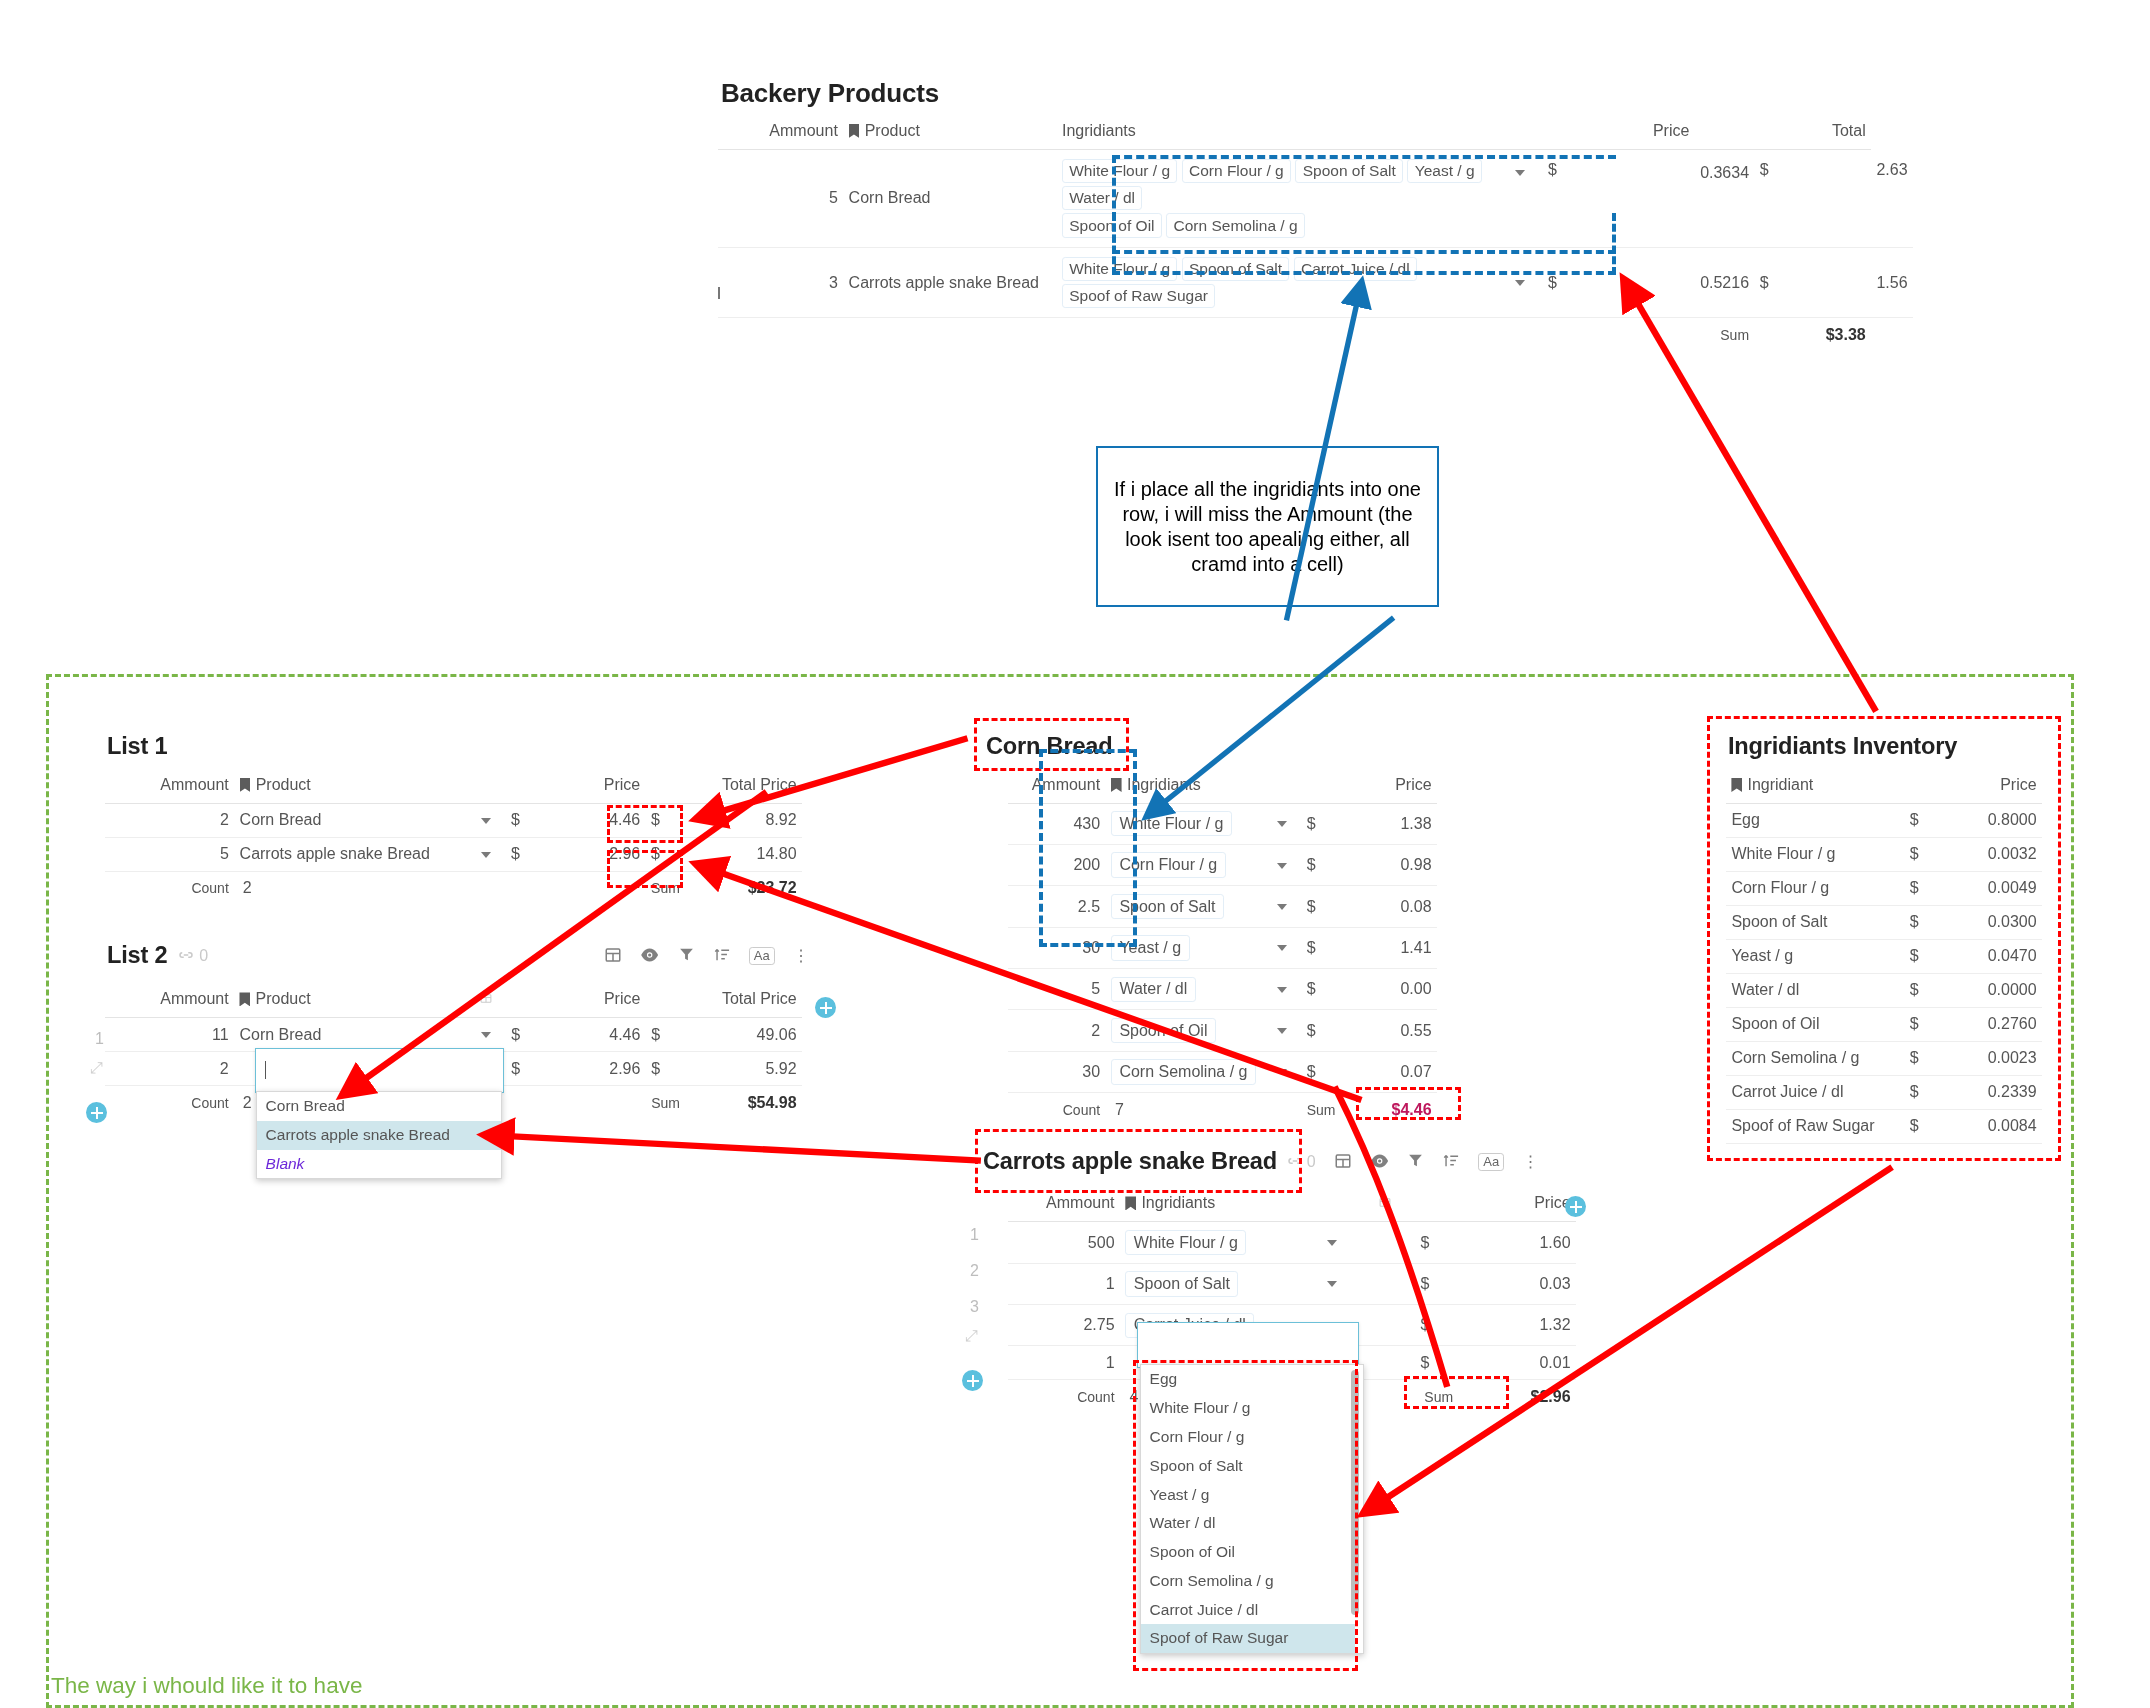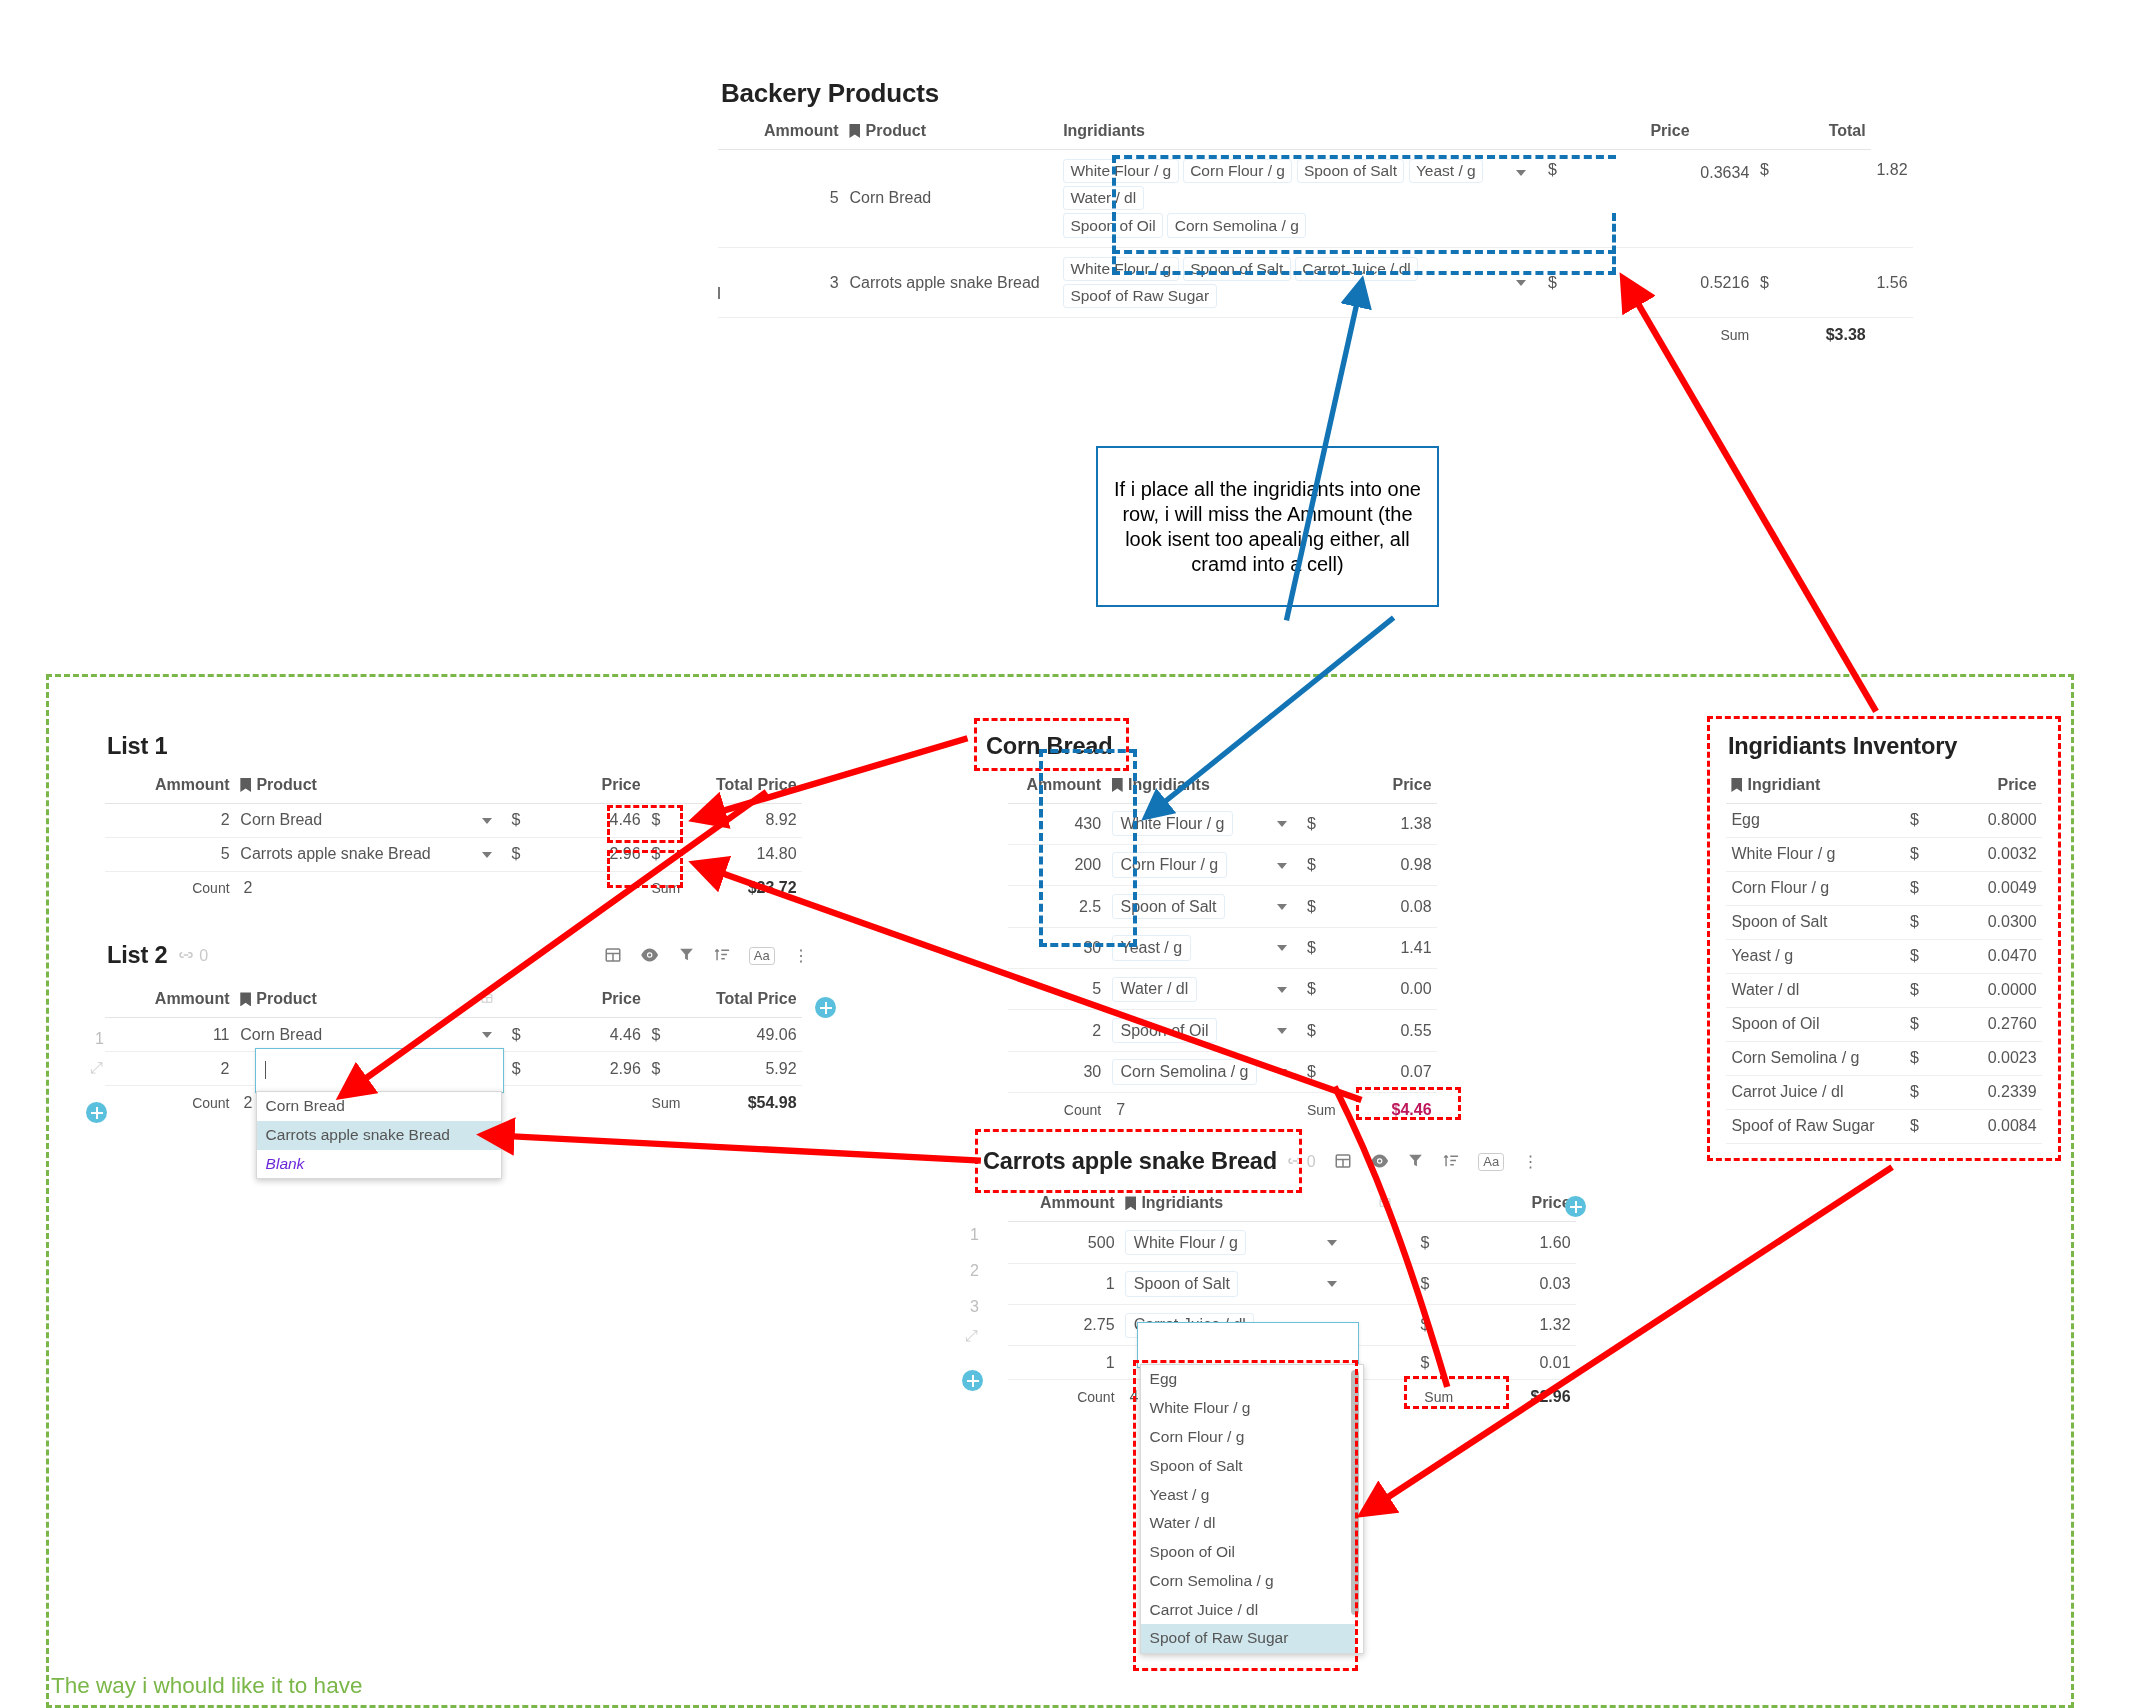--- a/index.html
+++ b/index.html
@@ -1,21 +1,21 @@
 <!DOCTYPE html>
 <html style="font-size:8.6px"><head>
 <meta charset="utf-8">
 <style>
   html,body{margin:0;padding:0;background:#ffffff;}
   body{font-family:"Liberation Sans",sans-serif;color:#444;}
   #page{position:relative;width:2151px;height:1709px;background:#fff;overflow:hidden;margin-top:36px;}
 
   
   .tbl{border-collapse:collapse;width:100%;}
-  .tbl th{font-weight:700;color:#555;font-size:16px;padding:0 5.4px 8.6px 5.4px;border-bottom:1.1px solid #e4e4e4;}
+  .tbl th{font-weight:400;color:#555;font-size:16px;padding:0 5.4px 8.6px 5.4px;border-bottom:1.1px solid #e4e4e4;}
   .tbl td{font-size:16px;color:#555;padding:7.5px 5.4px;border-bottom:1.1px solid #eeeeee;vertical-align:middle;}
   .tbl tr.norule td{border-bottom:none;}
   .r{text-align:right;}
   .l{text-align:left;}
   .c{text-align:center;}
 
   .sect-title{font-size:23.6px;font-weight:700;color:#222;letter-spacing:-0.2px;}
   .sect-title.big{font-size:26px;}
 
   .bookmark{display:inline-block;width:10.7px;height:14px;background:#5c5c5c;
@@ -98,21 +98,21 @@
           <td class="r">5</td>
           <td class="l">Corn Bread</td>
           <td class="l" style="padding-left:3.2px;">
             <span class="chip">White Flour / g</span><span class="chip">Corn Flour / g</span><span class="chip">Spoon of Salt</span><span class="chip">Yeast / g</span><span class="chip">Water / dl</span><br>
             <span class="chip">Spoon of Oil</span><span class="chip">Corn Semolina / g</span>
           </td>
           <td class="c" style="vertical-align:top;padding-top:14px;"><span class="caret"></span></td>
           <td class="l" style="vertical-align:top;padding-top:11.8px;width:0;padding-right:0;">$</td>
           <td class="r" style="vertical-align:top;padding-top:14px;">0.3634</td>
           <td class="l" style="vertical-align:top;padding-top:11.8px;">$</td>
-          <td class="r" style="vertical-align:top;padding-top:11.8px;">1.82</td>
+          <td class="r" style="vertical-align:top;padding-top:11.8px;">2.63</td>
         </tr>
         <tr>
           <td class="r">3</td>
           <td class="l">Carrots apple snake Bread</td>
           <td class="l" style="padding-left:3.2px;">
             <span class="chip">White Flour / g</span><span class="chip">Spoon of Salt</span><span class="chip">Carrot Juice / dl</span><span class="chip">Spoof of Raw Sugar</span>
           </td>
           <td class="c"><span class="caret"></span></td>
           <td class="l" style="padding-right:0;">$</td>
           <td class="r">0.5216</td>

